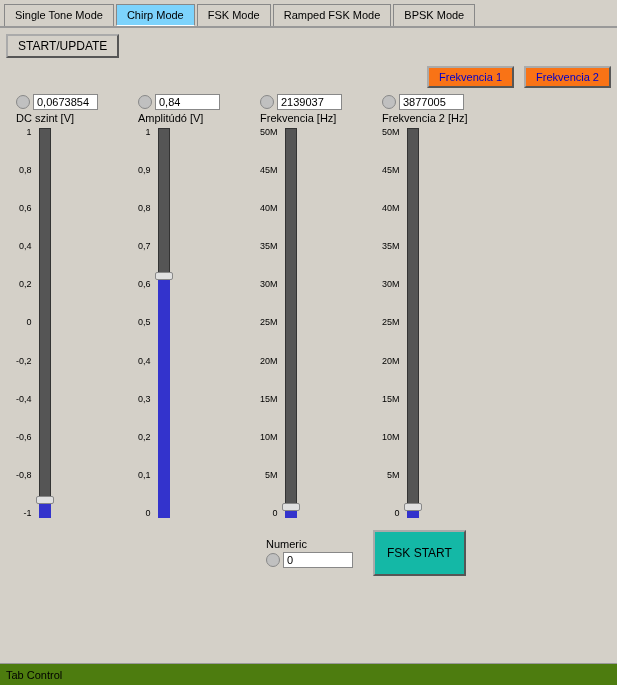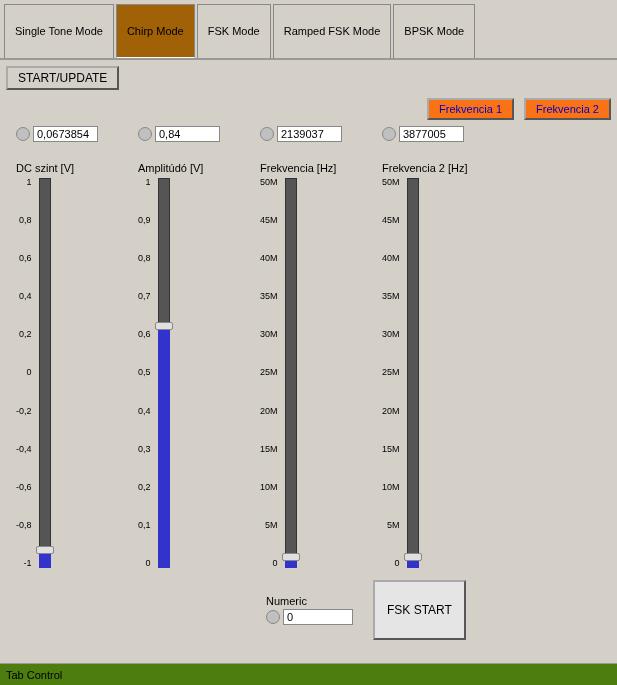--- a/index.html
+++ b/index.html
@@ -13,30 +13,30 @@
     }
 
     
     .tab-bar {
       display: flex;
       padding: 4px 4px 0 4px;
       background: #d4d0c8;
       border-bottom: 2px solid #999;
     }
     .tab {
-      padding: 20px 10px;
+      padding: 4px 10px;
       background: #d4d0c8;
       border: 1px solid #888;
       border-bottom: none;
       cursor: pointer;
       font-size: 11px;
       margin-right: 2px;
     }
     .tab.active {
-      background: #a16207;
+      background: #7dd3fc;
       font-weight: normal;
       border-bottom: 1px solid #fff;
       z-index: 1;
     }
 
     
     .main {
       background: #d4d0c8;
       padding: 6px;
       height: calc(685px - 34px - 22px);
@@ -87,21 +87,21 @@
 
     .slider-group {
       display: flex;
       flex-direction: column;
       align-items: flex-start;
     }
 
     .slider-input-row {
       display: flex;
       align-items: center;
-      margin-bottom: 20px;
+      margin-bottom: 2px;
     }
     .slider-knob-icon {
       width: 14px;
       height: 14px;
       background: #c0c0c0;
       border: 1px solid #888;
       border-radius: 50%;
       margin-right: 3px;
       flex-shrink: 0;
     }
@@ -191,23 +191,23 @@
     }
     .numeric-input {
       width: 70px;
       border: 1px solid #888;
       background: #fff;
       padding: 1px 3px;
       font-size: 11px;
     }
 
     .fsk-start-btn {
-      background: #e5e5e5;
+      background: #14b8a6;
       border: 2px outset #aaa;
-      padding: 21px 12px;
+      padding: 14px 12px;
       font-size: 12px;
       cursor: pointer;
     }
 
     
     .status-bar {
       position: absolute;
       bottom: 0;
       left: 0;
       right: 0;

